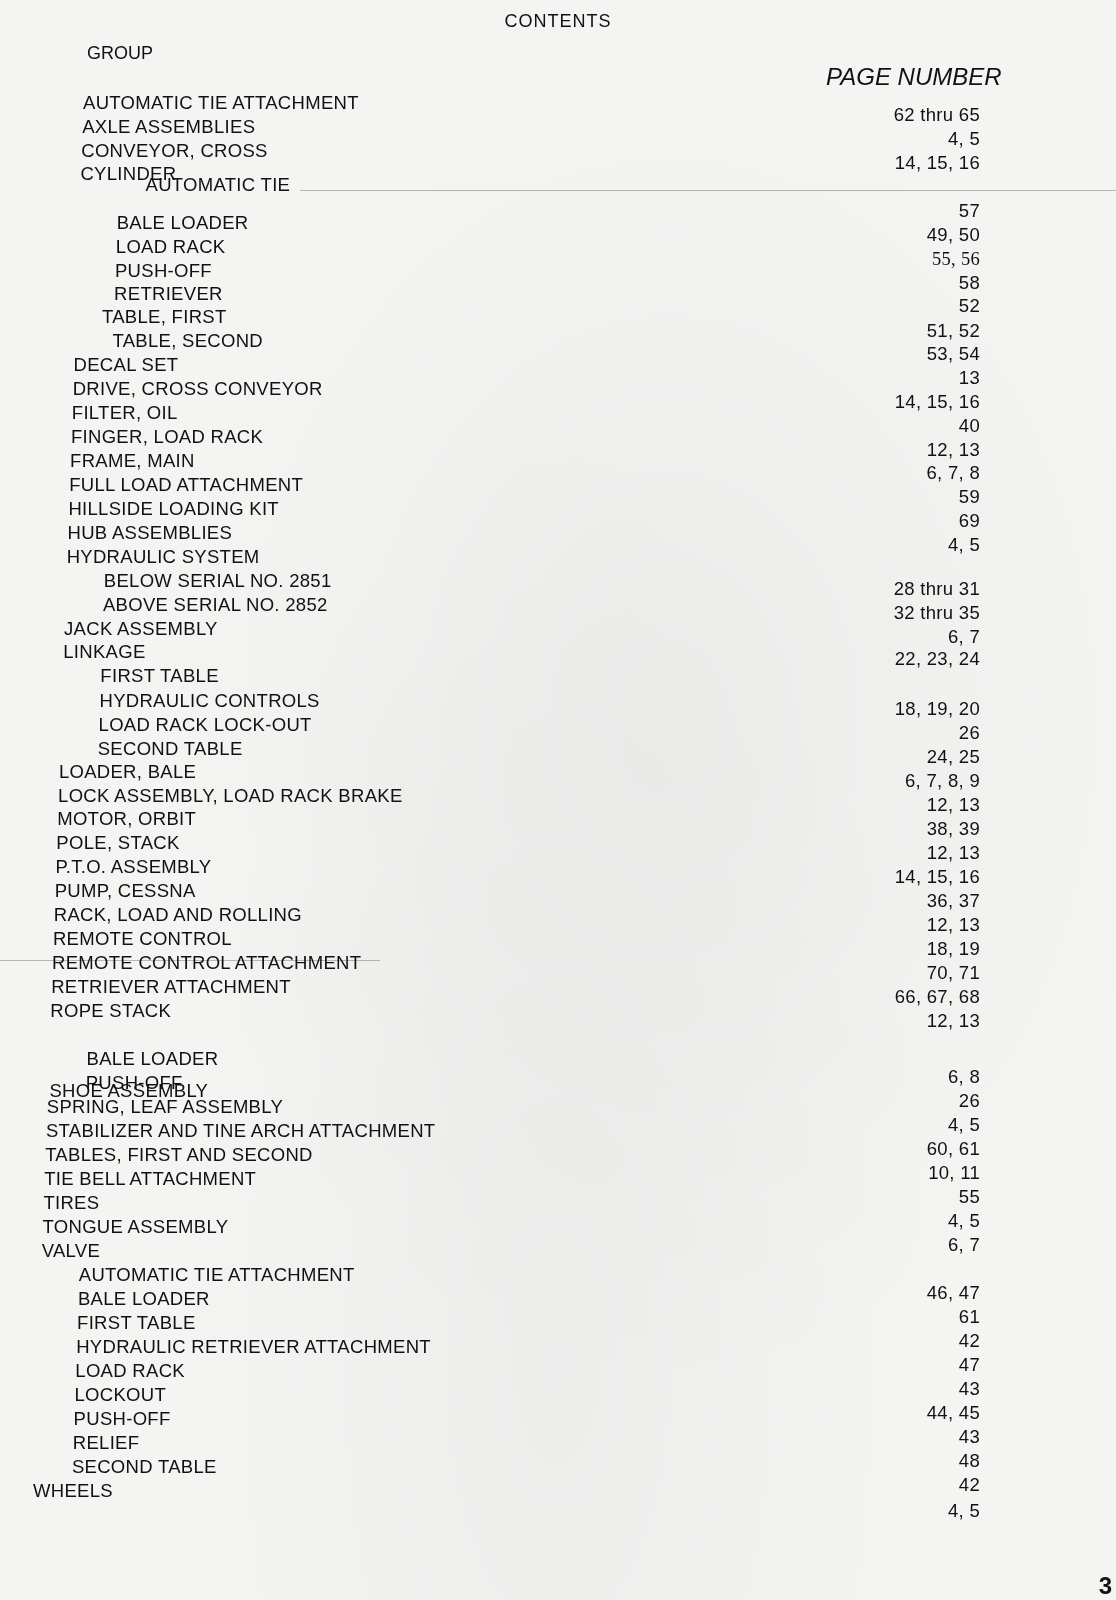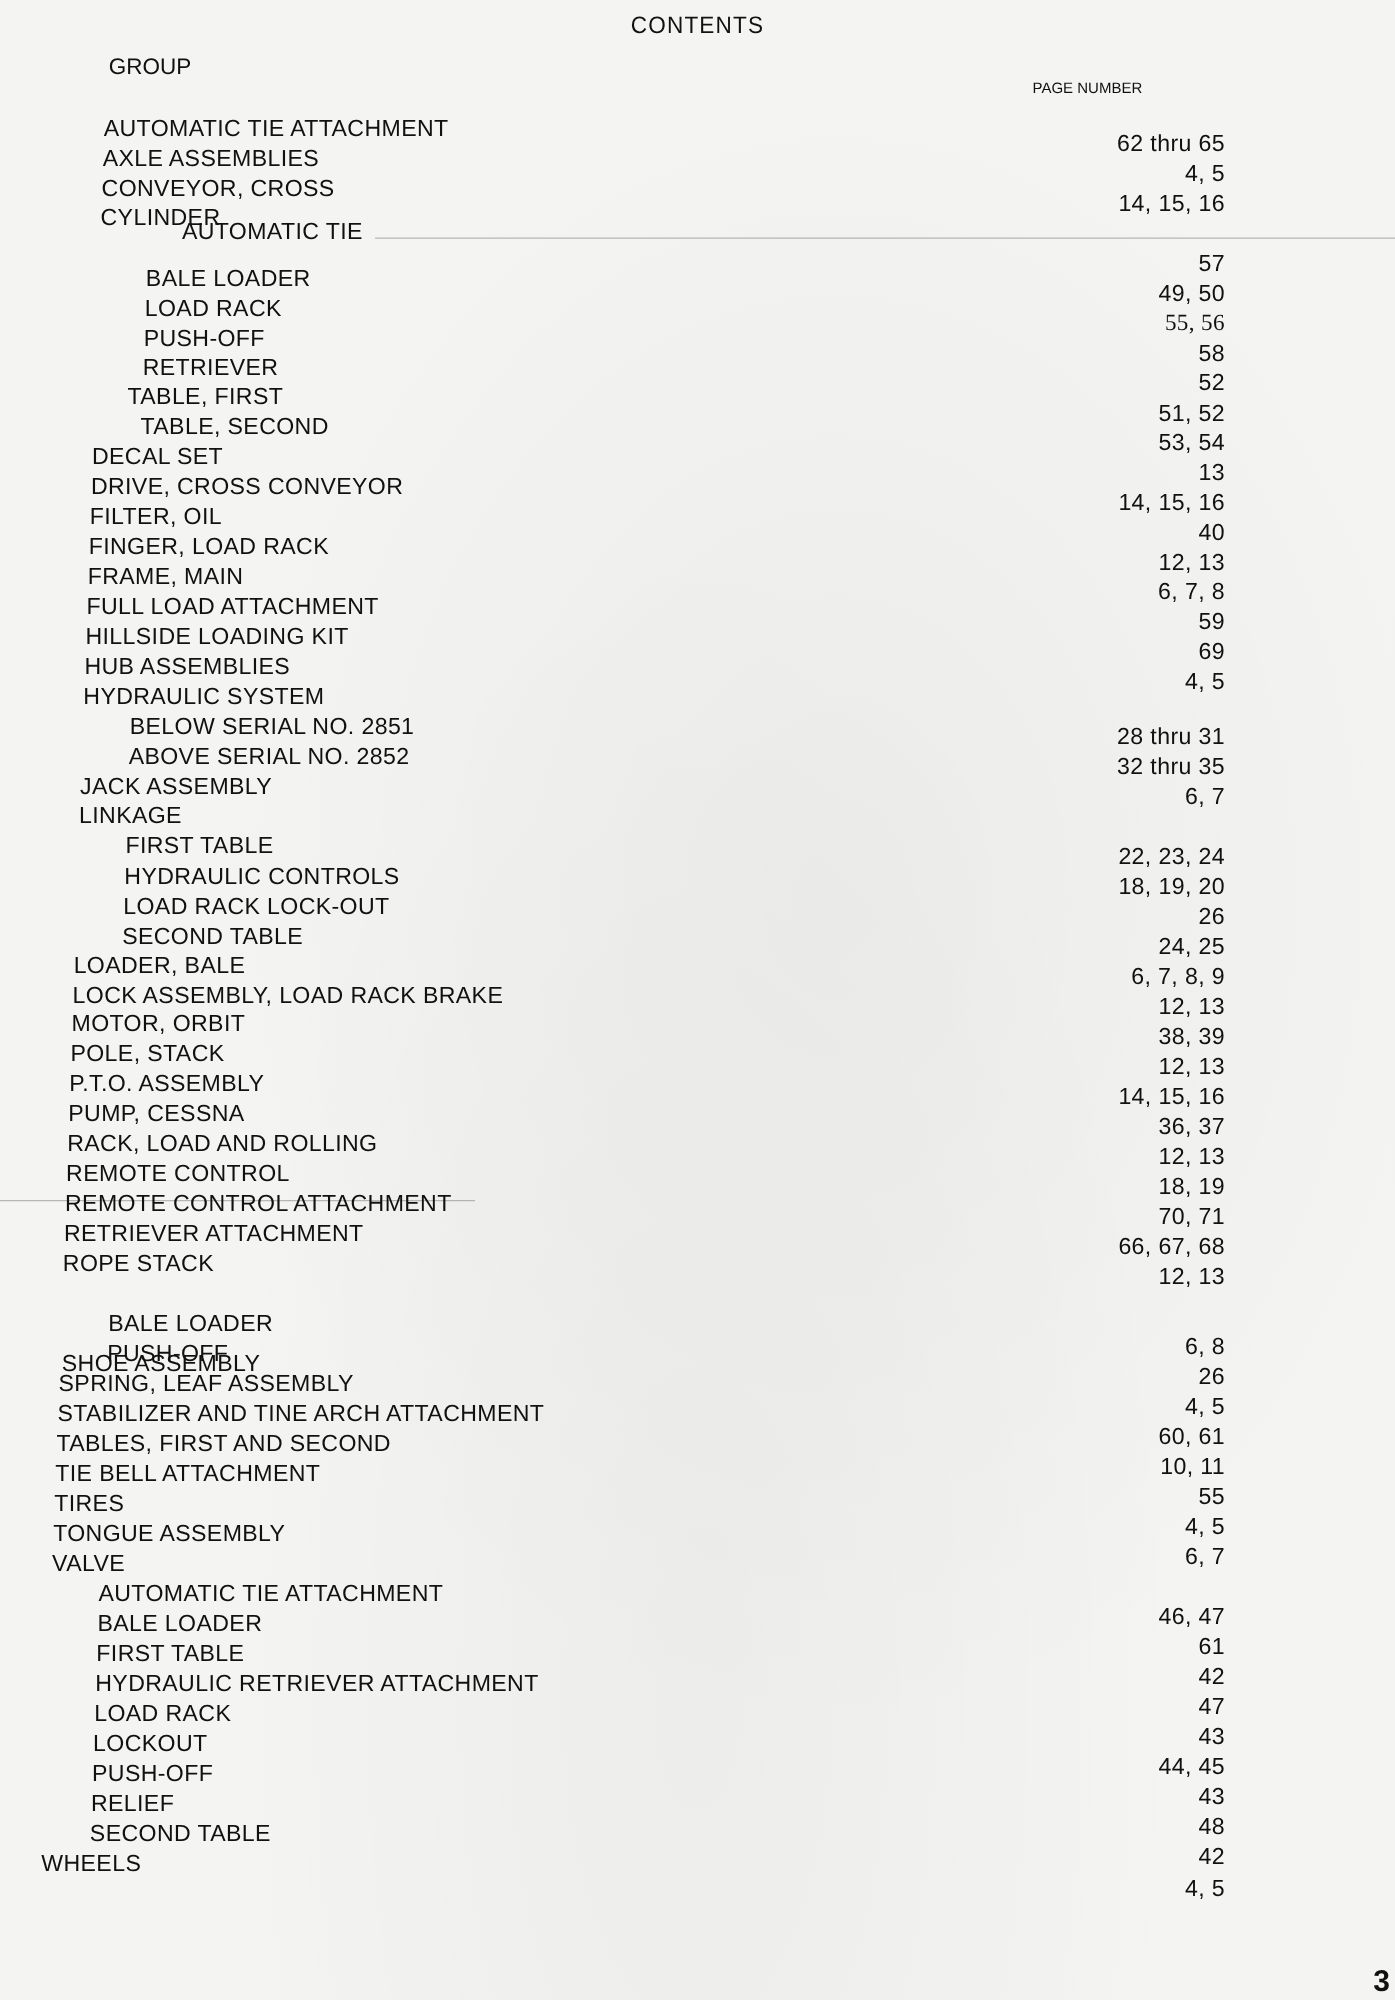--- a/index.html
+++ b/index.html
@@ -14,21 +14,21 @@
     background:
       radial-gradient(ellipse at 60% 45%, rgba(0,0,0,0.035), transparent 55%),
       radial-gradient(ellipse at 50% 85%, rgba(0,0,0,0.03), transparent 50%);
     pointer-events:none;
   }
   .title {
     position:absolute; top:10px; left:0; width:1116px; text-align:center;
     font-size:19px; letter-spacing:1px; transform:scaleX(0.95);
   }
   .group-label { position:absolute; top:43px; left:87px; font-size:18px; }
-  .page-label { position:absolute; top:63px; left:826px; font-size:12px; }
+  .page-label { position:absolute; top:63px; left:826px; font-size:24px;font-style:italic; }
   .row {
     position:absolute; height:22px; font-size:18.5px; white-space:nowrap;
     line-height:22px; letter-spacing:0.3px;
   }
   .row .item { display:inline-block; padding-right:6px; }
   .leader {
     position:absolute; height:22px;
     background-image: radial-gradient(circle, #111 1.6px, transparent 1.9px);
     background-size:13.6px 22px; background-repeat:repeat-x;
     background-position:0 16px;
@@ -118,21 +118,21 @@
     <div class="row" style="top: 594px; left: 102.928px;"><span class="item">ABOVE SERIAL NO. 2852</span></div>
     <div class="leader" style="top: 596px; left: 336px; width: 574px;"></div>
     <div class="pages" style="top: 602px;">32 thru 35</div>
     <div class="row" style="top: 618px; left: 64.064px;"><span class="item">JACK ASSEMBLY</span></div>
     <div class="leader" style="top: 620px; left: 226px; width: 684px;"></div>
     <div class="pages" style="top: 626px;">6, 7</div>
     <div class="row" style="top: 641px; left: 63.236px;"><span class="item">LINKAGE</span></div>
     <div class="leader" style="top: 643px; left: 153px; width: 757px;"></div>
     <div class="row" style="top: 665px; left: 100.372px;"><span class="item">FIRST TABLE</span></div>
     <div class="leader" style="top: 667px; left: 226px; width: 684px;"></div>
-    <div class="pages" style="top: 674px;">22, 23, 24</div>
+    <div class="pages" style="top: 648px;">22, 23, 24</div>
     <div class="row" style="top: 690px; left: 99.472px;"><span class="item">HYDRAULIC CONTROLS</span></div>
     <div class="leader" style="top: 692px; left: 327px; width: 583px;"></div>
     <div class="pages" style="top: 698px;">18, 19, 20</div>
     <div class="row" style="top: 714px; left: 98.608px;"><span class="item">LOAD RACK LOCK-OUT</span></div>
     <div class="leader" style="top: 716px; left: 320px; width: 590px;"></div>
     <div class="pages" style="top: 722px;">26</div>
     <div class="row" style="top: 738px; left: 97.744px;"><span class="item">SECOND TABLE</span></div>
     <div class="leader" style="top: 740px; left: 251px; width: 659px;"></div>
     <div class="pages" style="top: 746px;">24, 25</div>
     <div class="row" style="top: 761px; left: 58.916px;"><span class="item">LOADER, BALE</span></div>

